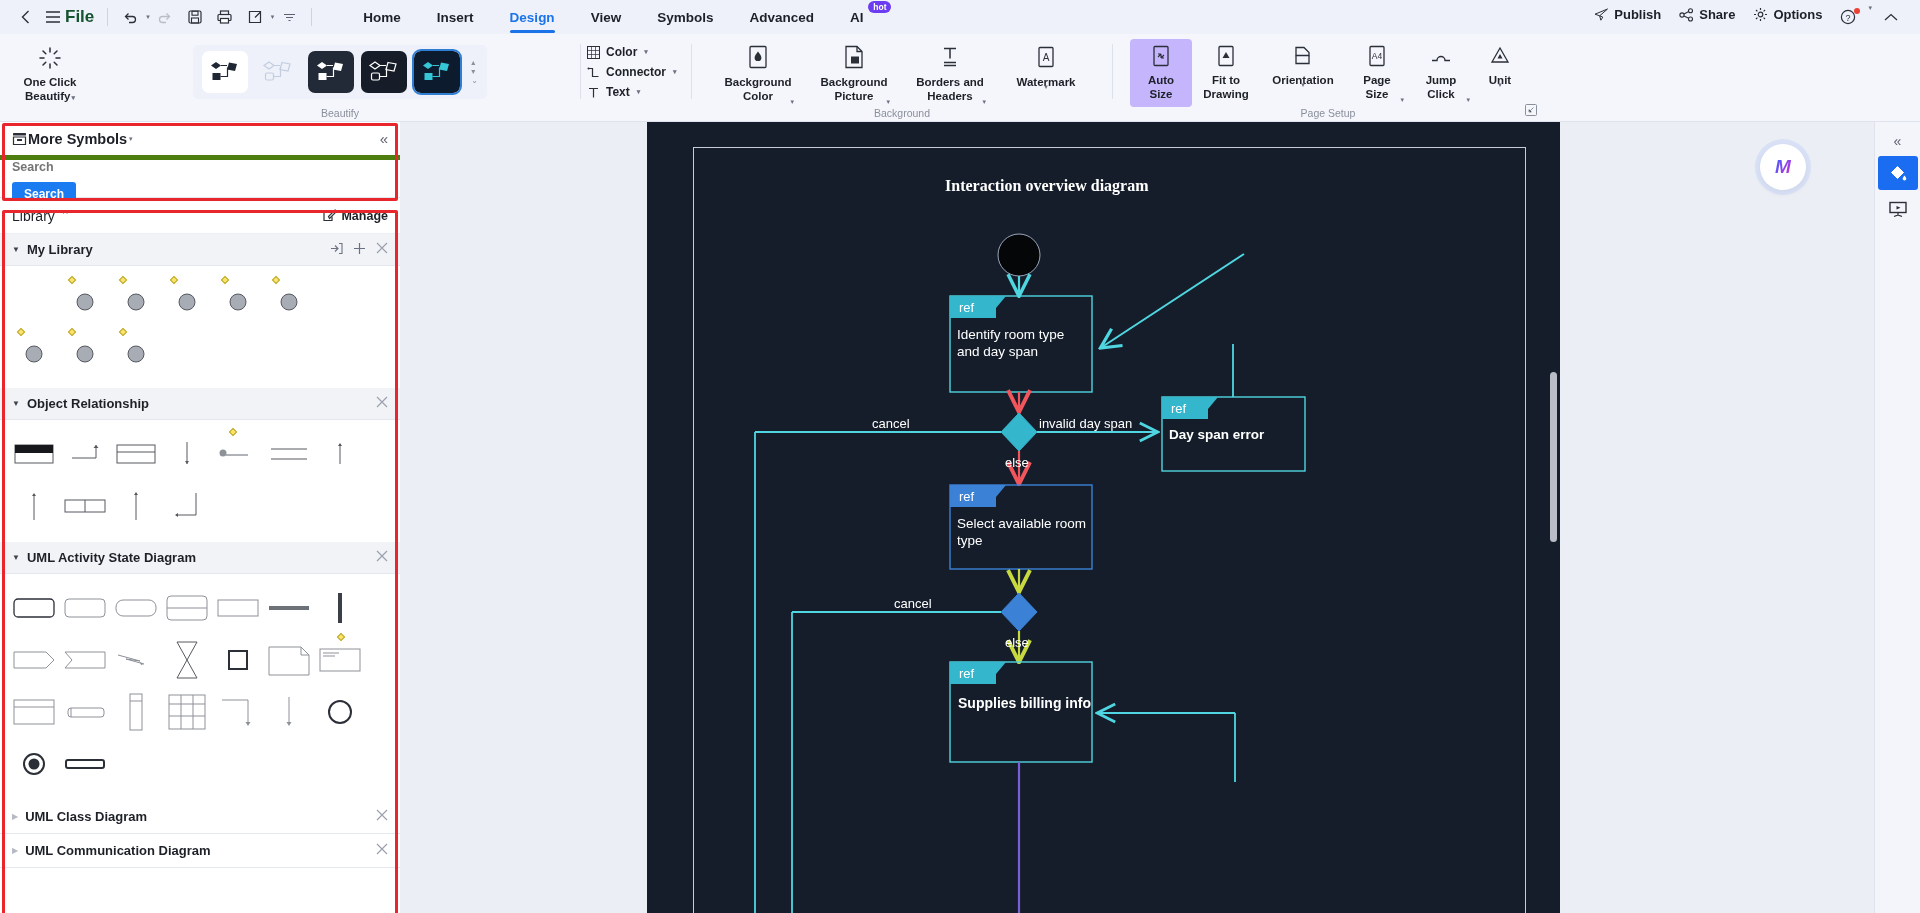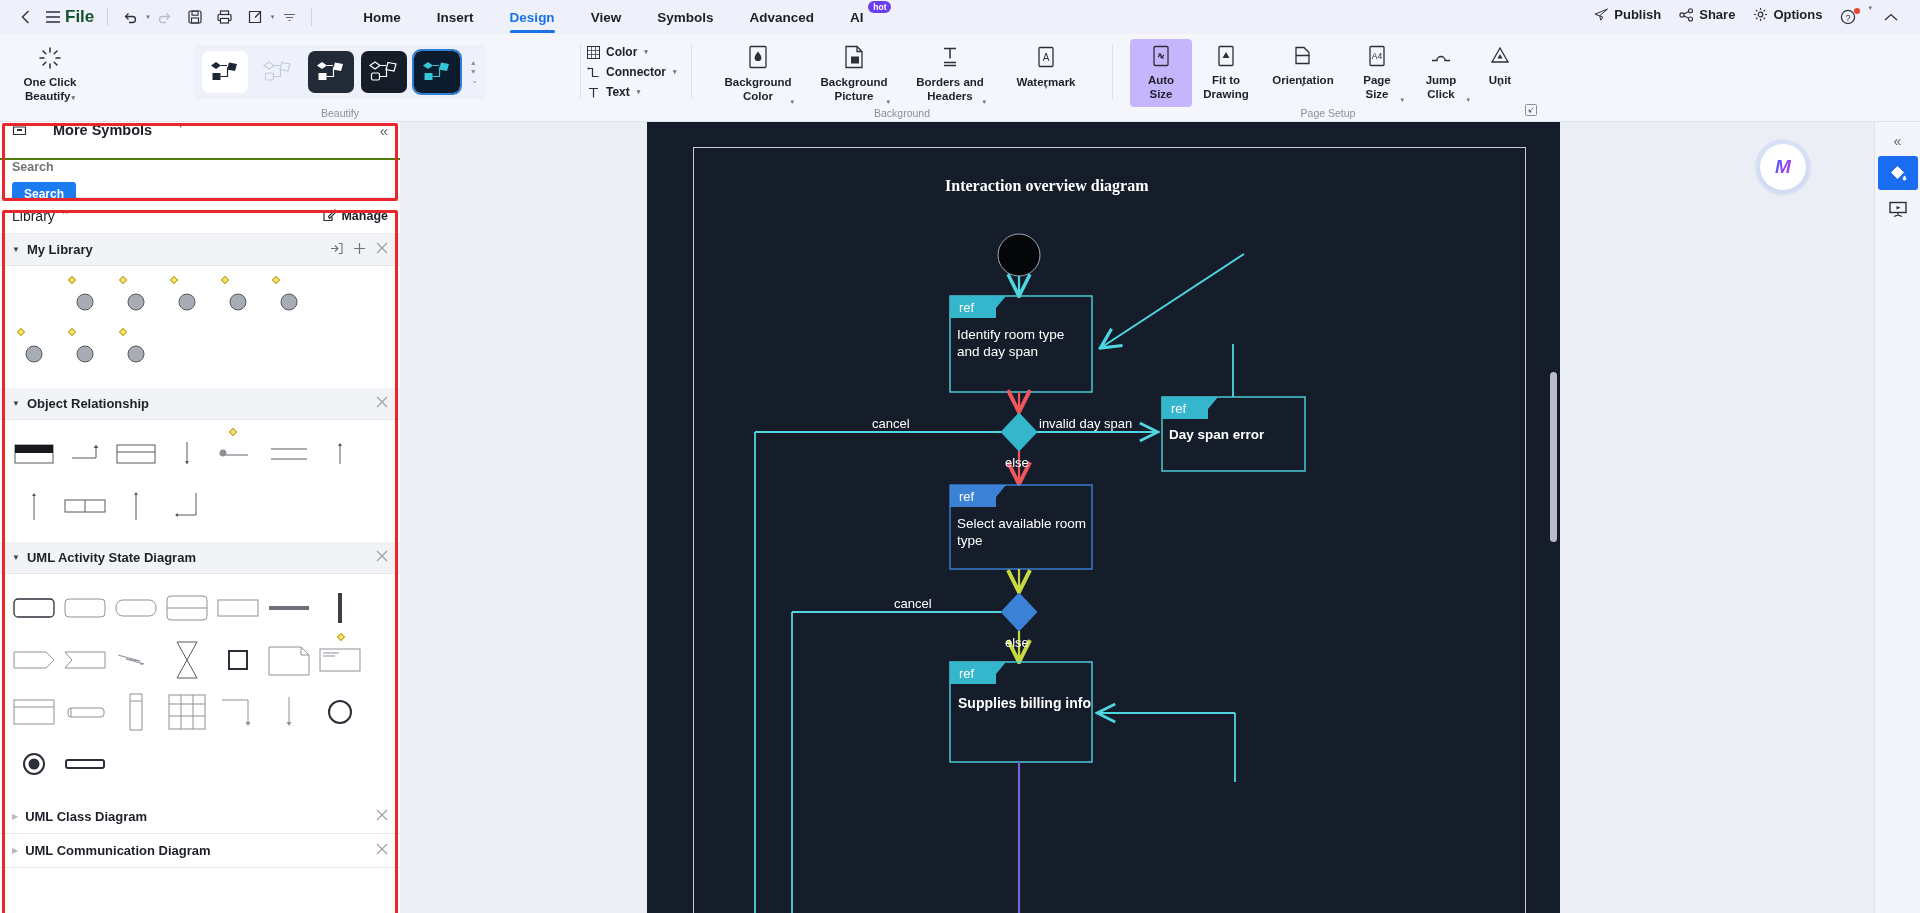--- a/index.html
+++ b/index.html
@@ -87,21 +87,21 @@
   .bb-caret{font-size:7px;color:#6b7180;position:absolute;bottom:3px;right:12px;}
   .bb-caret.center{right:auto;left:50%;transform:translateX(-50%);}
   .dialog-launcher{position:absolute;bottom:3px;right:6px;color:#8a8f9c;font-size:10px;cursor:pointer;}
 
   
   .workspace{display:flex;height:calc(913px - 34px - 88px);}
   .left-panel{width:400px;background:#fff;display:flex;flex-direction:column;position:relative;flex:0 0 400px;}
   .hl-box{position:absolute;border:3px solid #e8262b;pointer-events:none;z-index:30;border-radius:2px;}
 
   .symbols-head{
-    height:38px;display:flex;gap:26px;padding:0 12px;border-bottom:2px solid #4d7c0f;
+    height:38px;display:flex;align-items:center;gap:1px;padding:0 12px;border-bottom:5px solid #4d7c0f;
   }
   .symbols-title{font-weight:bold;font-size:14.5px;color:#1d2027;}
   .collapse-icn{margin-left:auto;color:#5b6170;font-size:15px;cursor:pointer;}
   .search-row{height:38px;display:flex;align-items:flex-start;padding:0 12px;gap:8px;border-bottom:1px solid #e3e6ee;flex-direction:column;}
   .search-input{
     flex:1;border:none;outline:none;font-size:12.5px;color:#8a8f9c;font-weight:bold;
     font-family:"Liberation Sans", sans-serif;background:transparent;
   }
   .search-btn{
     background:#1a7cf0;color:#fff;border:none;border-radius:3px;font-size:12px;font-weight:bold;

